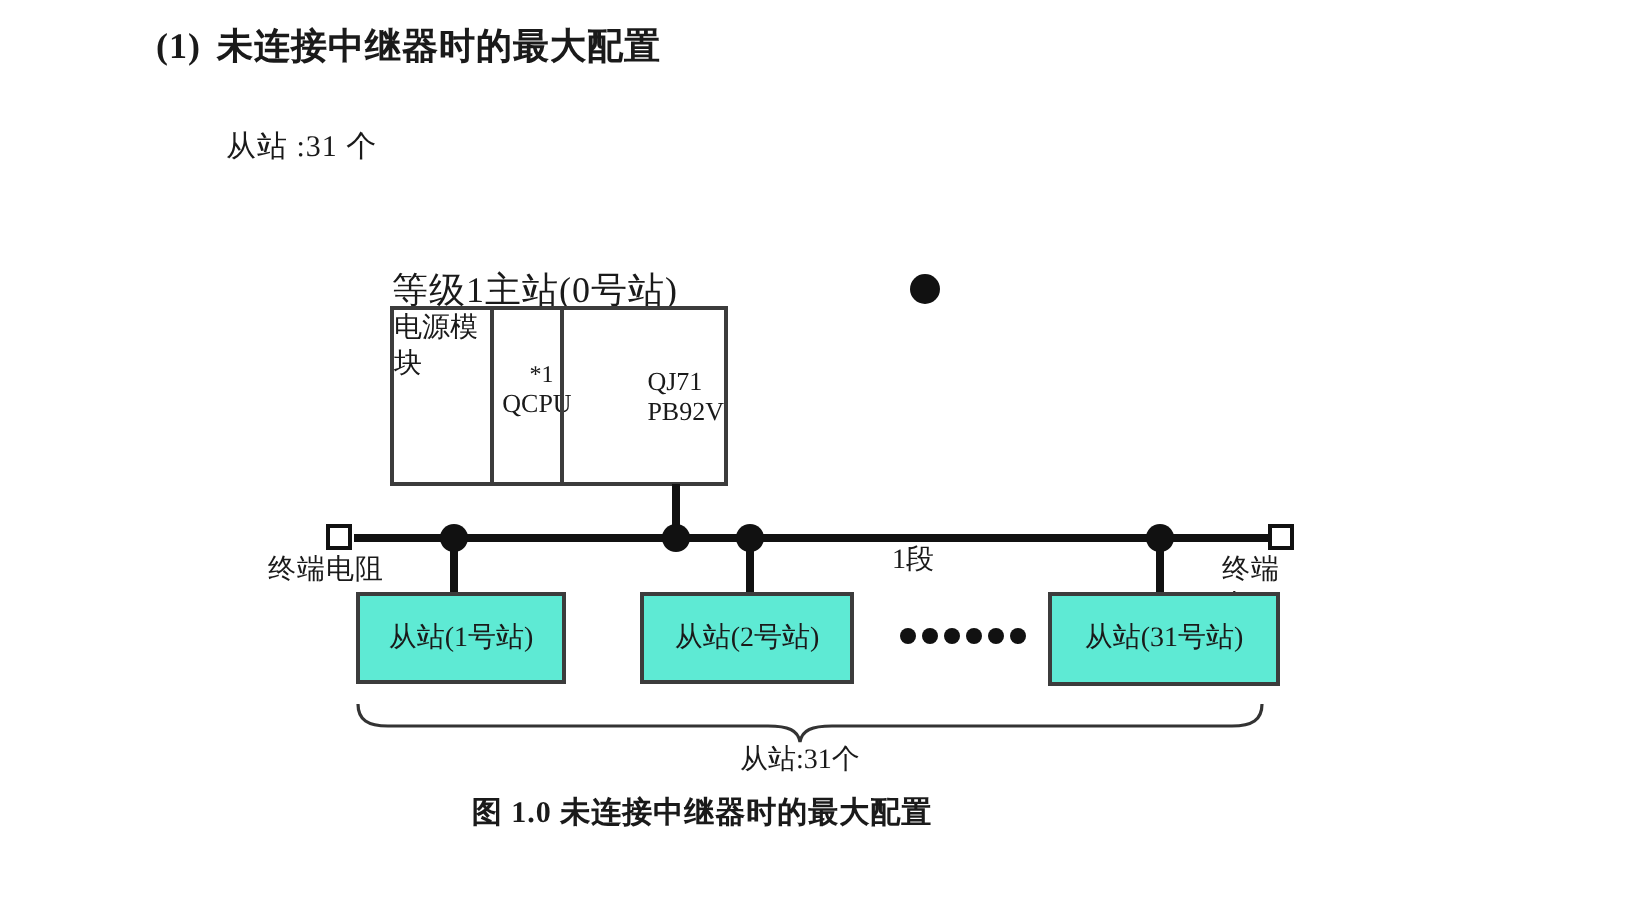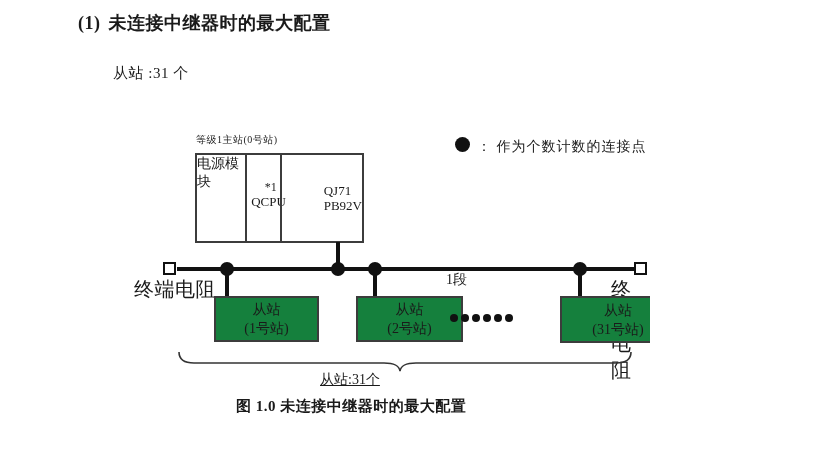--- a/index.html
+++ b/index.html
@@ -16,84 +16,83 @@
   .heading .num { margin-right:8px; }
   .body-line { left:113px; font-size:15px; letter-spacing:0.5px; }
   .line-master { top:40px; }
   .line-slave  { top:64px; }
 
   
   .legend-dot { left:455px; top:137px; width:15px; height:15px; border-radius:50%; background:#111; }
   .legend-text { left:477px; top:138px; font-size:14px; letter-spacing:1px; }
 
   
-  .master-label { left:196px; top:133px; font-size:10px; letter-spacing:0.5px; }
+  .master-label { left:196px; top:133px; font-size:18px; letter-spacing:0.5px; }
   .master-box {
     left:195px; top:153px; width:169px; height:90px;
     border:2px solid #3c3c3c; background:#fff; display:flex;
   }
   .cell { position:relative; height:100%; }
   .cell-power { width:68px; display:flex; justify-content:center; font-size:14px; }
   .cell-cpu   { width:48px; border-left:2px solid #3c3c3c; }
   .cell-net   { flex:1; border-left:2px solid #3c3c3c; font-size:13px; line-height:15px;
                 display:flex; flex-direction:column; justify-content:center; padding-left:4px; }
   .cpu-note  { position:absolute; top:25px; right:3px; font-size:12px; }
   .cpu-label { position:absolute; left:4px; top:39px; font-size:13px; }
   .cell-net span { display:block;margin-left:38px; }
 
   
   .bus { left:177px; top:267px; width:459px; height:4px; background:#111; }
   .seg-label { left:446px; top:243px; font-size:14px;margin-top:28px; }
   .terminator { width:13px; height:13px; background:#fff; border:2px solid #111; }
   .term-left  { left:163px; top:262px; }
   .term-right { left:634px; top:262px; }
-  .term-label { font-size:20px; letter-spacing:0.5px; }
+  .term-label { font-size:14px; letter-spacing:0.5px; }
   .term-label-left  { left:134px; top:276px; }
   .term-label-right { left:611px; top:276px; }
   .node-dot { width:14px; height:14px; border-radius:50%; background:#111; top:262px; }
   .dot-1 { left:220px; } .dot-2 { left:331px; } .dot-3 { left:368px; } .dot-4 { left:573px; }
   .vline { width:4px; background:#111; }
   .drop-master { left:336px; top:242px; height:26px; }
   .drop-s1 { left:225px; top:269px; height:28px; }
   .drop-s2 { left:373px; top:269px; height:28px; }
   .drop-s3 { left:578px; top:269px; height:28px; }
 
   
   .slave {
-    border:2px solid #3c3c3c; background:#15803d; font-size:14px; line-height:19px;
-    display:flex; flex-direction:column; align-items:center; justify-content:center; text-align:center;margin-left:36px;
+    border:2px solid #3c3c3c; background:#5eead4; font-size:14px; line-height:19px;
+    display:flex; flex-direction:row; align-items:center; justify-content:center; text-align:center;
   }
   .slave span { display:block; }
   .slave-1  { left:178px; top:296px; width:105px; height:46px; }
   .slave-2  { left:320px; top:296px; width:107px; height:46px; }
   .slave-31 { left:524px; top:296px; width:116px; height:47px; }
 
   
   .ellipsis { left:450px; top:314px; display:flex; gap:3px; }
   .ellipsis i { width:8px; height:8px; border-radius:50%; background:#111; }
 
   
   .brace { left:178px; top:351px; }
-  .brace-label { left:320px; top:371px; width:160px; text-align:left; font-size:14px;text-decoration:underline; }
+  .brace-label { left:320px; top:371px; width:160px; text-align:center; font-size:14px; }
   .caption { left:101px; top:397px; width:500px; text-align:center; font-size:15px; font-weight:bold; letter-spacing:0.5px; }
   .footnote { left:111px; top:424px; font-size:14px; letter-spacing:0.3px; }
   .footnote .fn-marker { display:inline-block; margin-right:17px; }
 </style>
 </head>
 <body>
 
 <div class="page">
 
   <div class="abs heading">
     <span class="num">(1)</span><span>未连接中继器时的最大配置</span>
   </div>
   <div class="abs body-line line-slave">从站 :31 个</div>
 
   <span class="abs legend-dot"></span>
-  <div class="abs legend-text">： 作为个数计数的连接点</div>
 
   <div class="abs master-label">等级1主站(0号站)</div>
   <div class="abs master-box">
     <div class="cell cell-power">
       <span>电源模块</span>
     </div>
     <div class="cell cell-cpu">
       <span class="cpu-note">*1</span>
       <span class="cpu-label">QCPU</span>
     </div>

